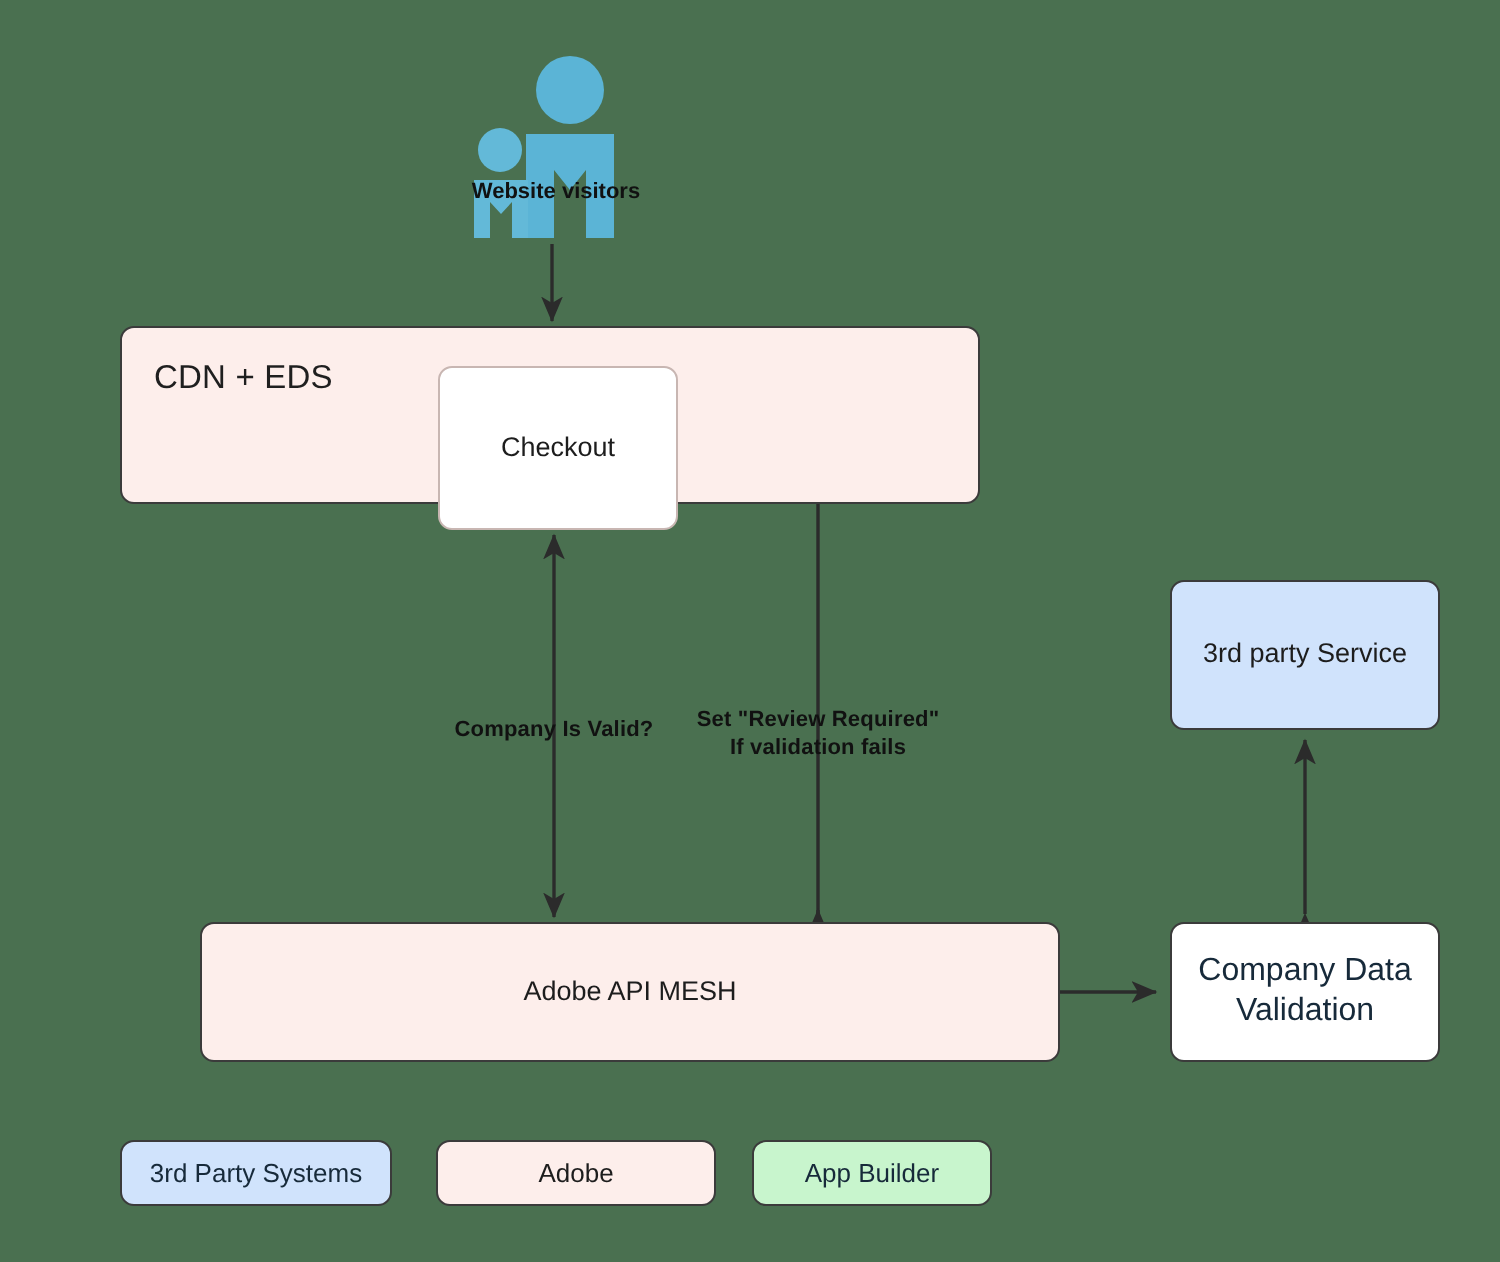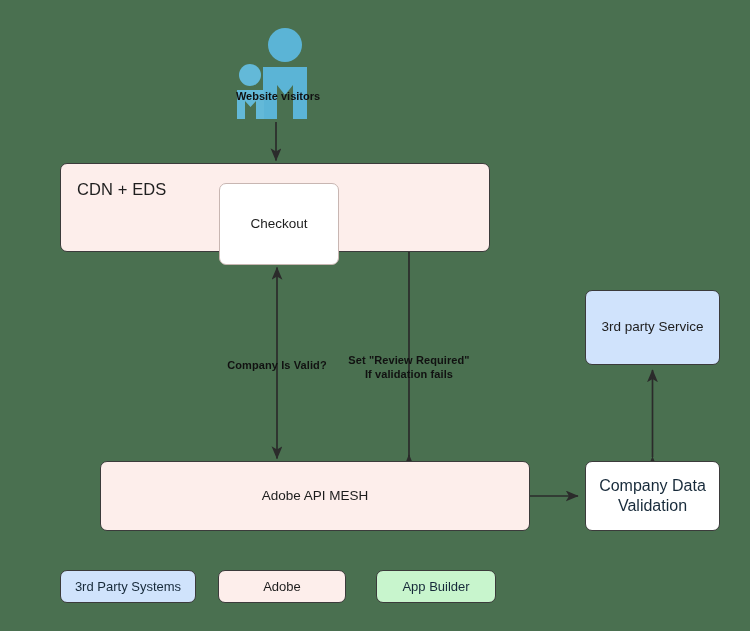--- a/index.html
+++ b/index.html
@@ -51,21 +51,21 @@
 
   
   .legend{position:absolute;left:60px;top:570px;width:430px;height:33px;}
   .lg{
     position:absolute;top:0;height:33px;
     display:flex;align-items:center;justify-content:center;
     border:1.3px solid #3b3b3b;border-radius:7px;
     font-size:13px;box-sizing:border-box;
   }
   .lg-a{left:0;width:136px;background:#d0e3fc;color:#172a3a;}
-  .lg-b{left:158px;width:128px;background:#fdeeeb;color:#1d1d1d;}
+  .lg-b{left:158px;width:140px;background:#fdeeeb;color:#1d1d1d;}
   .lg-c{left:316px;width:120px;background:#c8f5cd;color:#172a3a;}
 
   
   .edge-label{
     position:absolute;color:#111;font-size:11px;font-weight:bold;
     text-align:center;line-height:1.3;letter-spacing:.1px;
   }
   .el-valid{left:215px;top:358px;width:124px;}
   .el-review{left:344px;top:353px;width:130px;}
 

